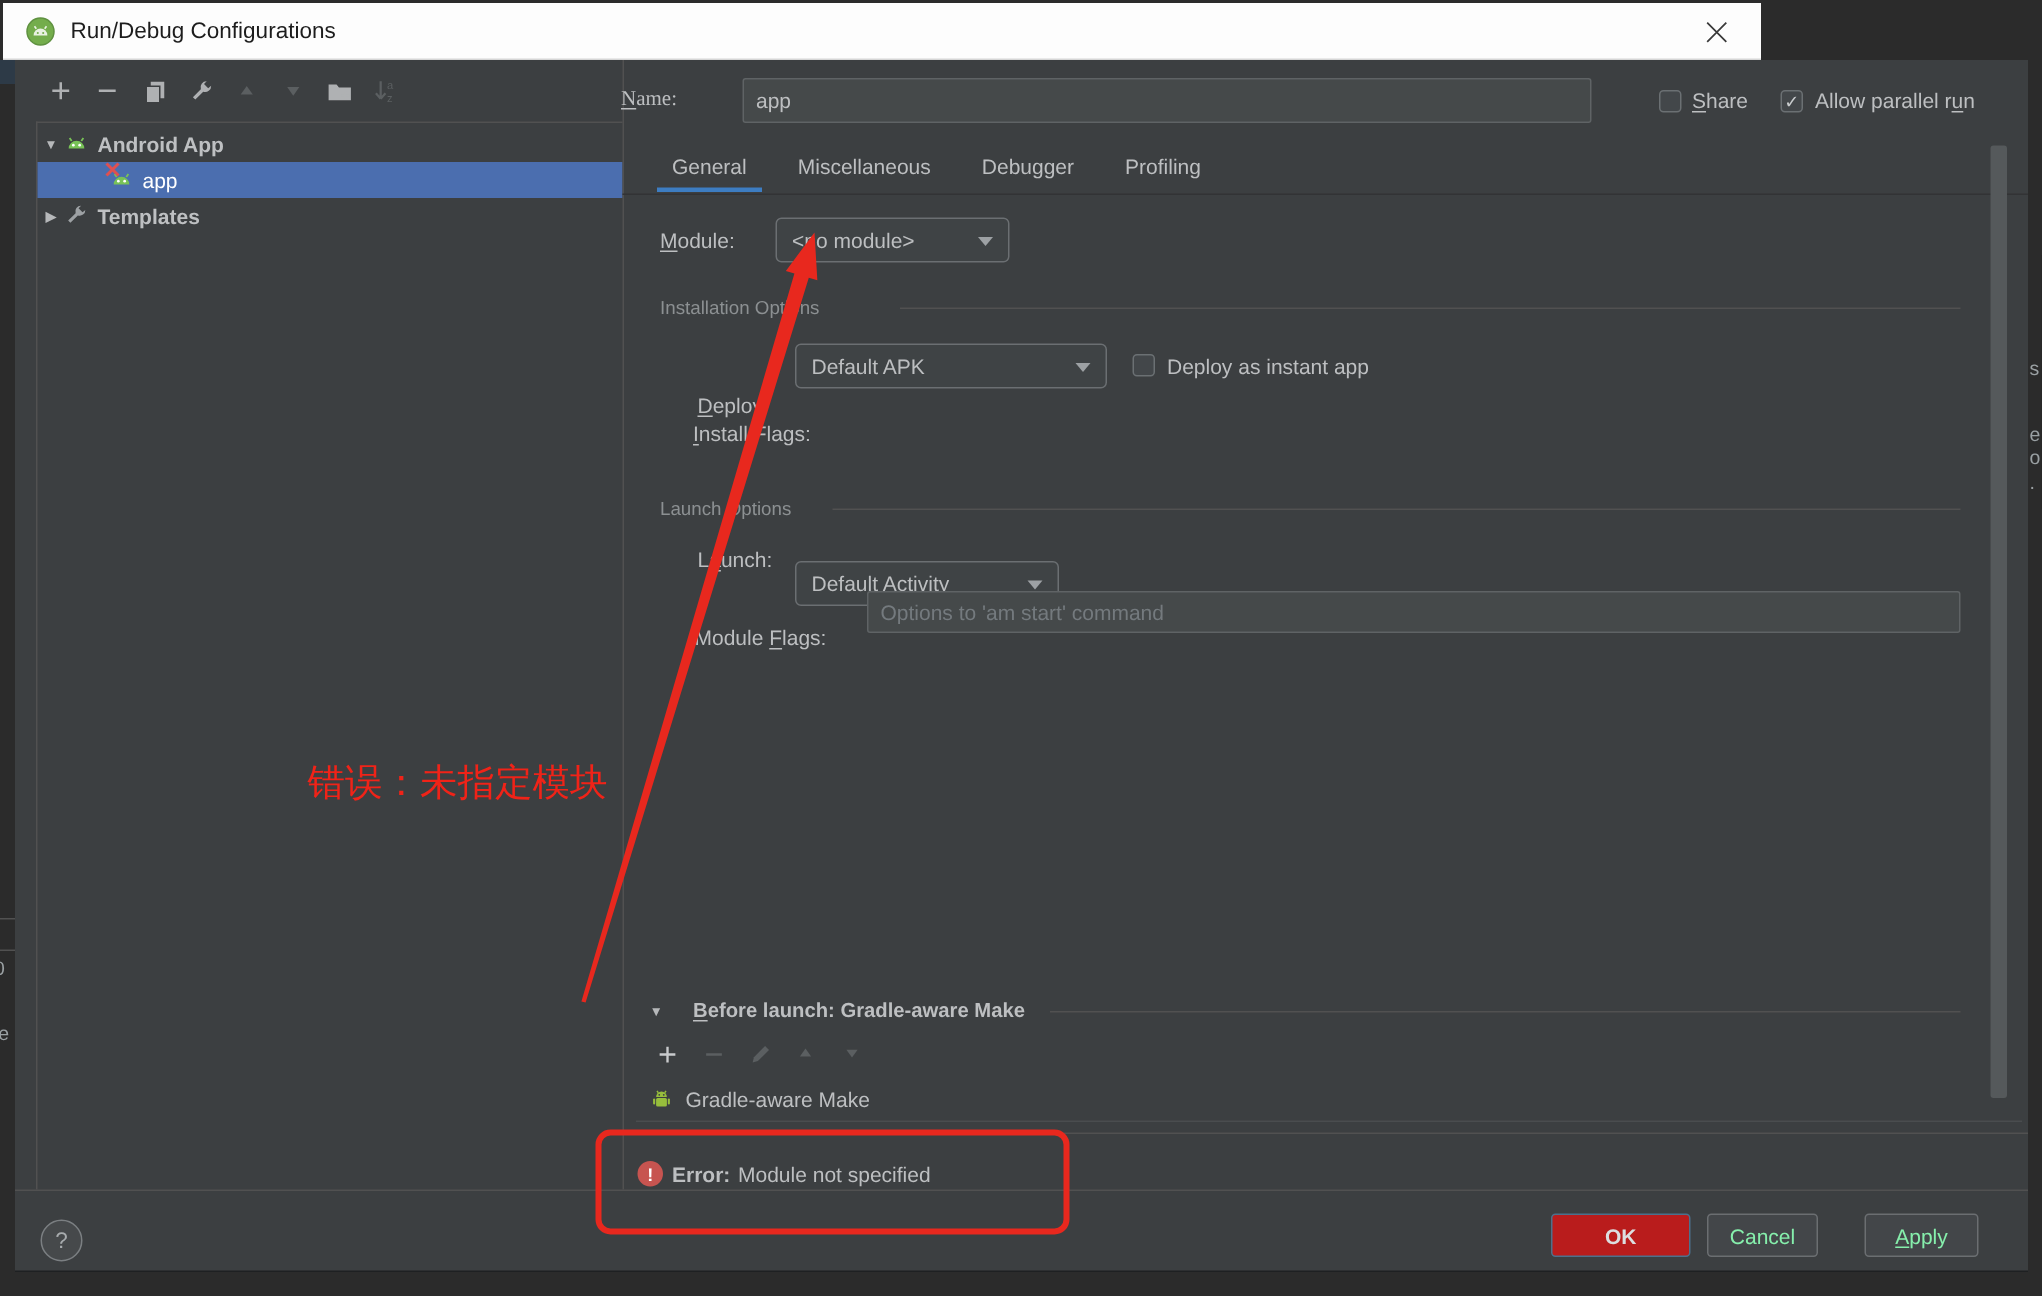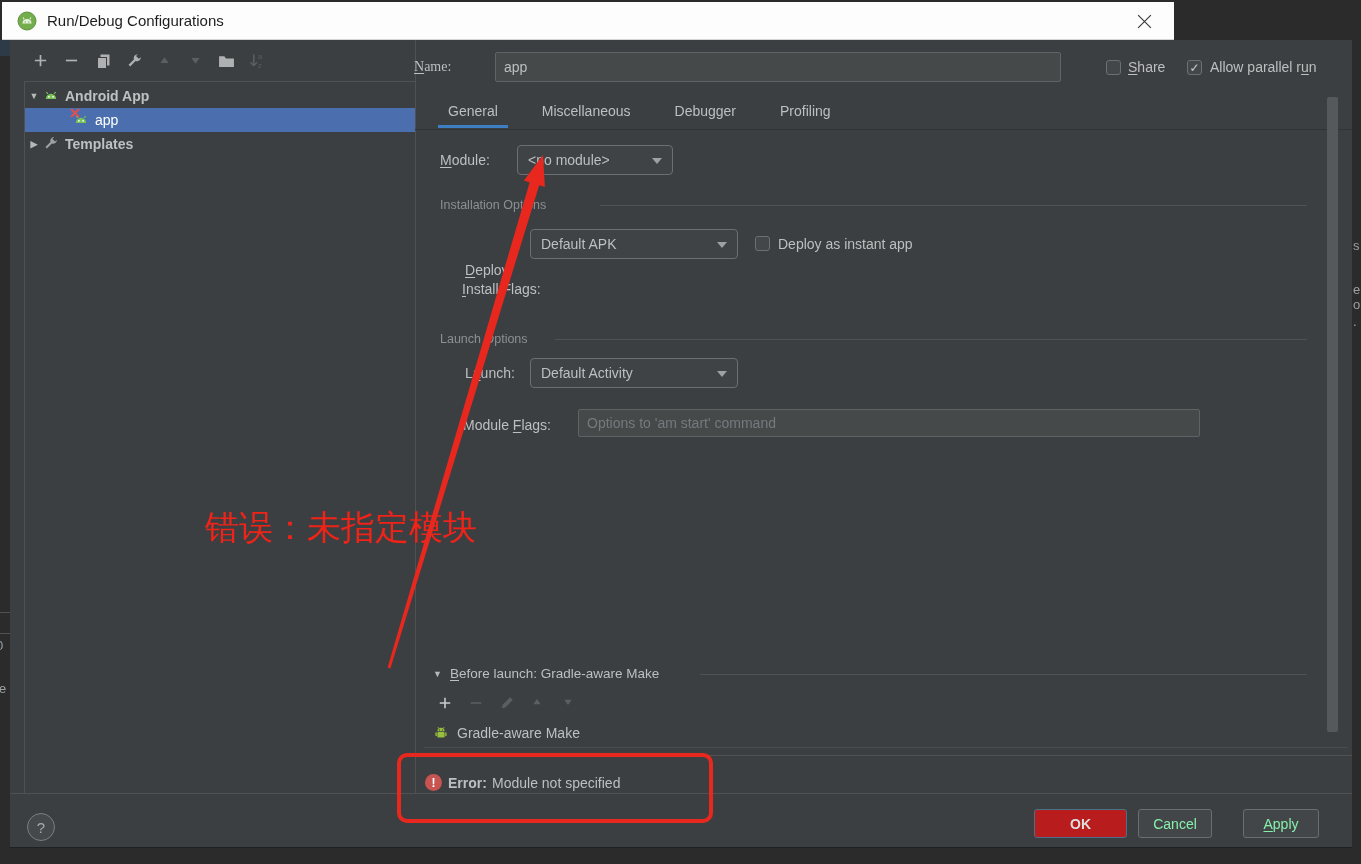--- a/index.html
+++ b/index.html
@@ -45,21 +45,21 @@
   .lbl { position:absolute; font-size:14px; color:#bdbfc1; white-space:nowrap; }
   .mn { text-decoration:underline; text-underline-offset:2px; }
   .txt-input {
     position:absolute; background:#45494a; border:1px solid #5f6365; border-radius:2px;
     color:#bdbfc1; font-size:14px; font-family:"Liberation Sans",sans-serif; padding:0 8px; height:28px; outline:none;
   }
   .txt-input::placeholder { color:#747a7e; opacity:1; }
   .checkbox { position:absolute; width:15px; height:15px; border:1.5px solid #6b7073; border-radius:3px;
     background:#43474a; display:flex; align-items:center; justify-content:center; }
   .checkbox.checked::after { content:"\2713"; color:#c9ccce; font-size:12px; line-height:1; }
-  .tabs { position:absolute; left:428px; top:57px; display:flex; gap:24px; }
+  .tabs { position:absolute; left:428px; top:57px; display:flex; gap:14px; }
   .tab { padding:6px 10px 9px 10px; font-size:14px; color:#bdbfc1; position:relative; }
   .tab.active::after { content:""; position:absolute; left:0; right:0; bottom:0; height:3px; background:#3d7dc2; }
   .combo { position:absolute; height:30px; background:#3f4345; border:1px solid #6b6f72; border-radius:4px;
     display:flex; align-items:center; font-size:14px; color:#bdbfc1; padding:0 10px; }
   .combo .arrow { position:absolute; right:10px; top:12px; width:0; height:0;
     border-left:5px solid transparent; border-right:5px solid transparent; border-top:6px solid #9da1a4; }
   .sec-title { position:absolute; font-size:12.5px; color:#8c9092; white-space:nowrap; }
   
   .bl-icons { position:absolute; display:flex; gap:16px; align-items:center; }
   .bl-icons .ic { width:15px; height:15px; color:#c9cbcd; }
@@ -68,21 +68,21 @@
   .err-badge { position:absolute; width:17px; height:17px; border-radius:50%; background:#c75450;
     color:#fff; font-weight:bold; font-size:12px; display:flex; align-items:center; justify-content:center; }
   
   .btn { position:absolute; height:29px; border-radius:3px; font-size:14px; color:#86efac;
     background:#434649; border:1px solid #6b6e71; display:flex; align-items:center; justify-content:center; }
   .btn.primary { background:#b91c1c; border-color:#4c708c; color:#dcdee0; font-weight:bold; }
   .help-circle { position:absolute; width:28px; height:28px; border-radius:50%; background:#46494b;
     border:1.5px solid #7b7f82; color:#a8acae; font-size:15px; display:flex; align-items:center; justify-content:center; }
   .scroll-thumb { position:absolute; left:1317px; top:57px; width:11px; height:635px; background:#55595b; border-radius:2px; }
   
-  .cn-note { position:absolute; left:205px; top:505px; font-size:34px; color:#f02318; white-space:nowrap;
+  .cn-note { position:absolute; left:205px; top:505px; font-size:25px; color:#f02318; white-space:nowrap;
     font-family:"Liberation Sans",sans-serif; }
   .red-box { position:absolute; left:397px; top:753px; width:316px; height:70px;
     border:4px solid #e8281e; border-radius:10px; }
   .frag { position:absolute; font-size:13px; color:#9aa0a3; white-space:nowrap; }
 </style>
 </head>
 <body>
 
 <div class="screen">
 
@@ -235,30 +235,30 @@
     </div>
     <div class="checkbox" style="left:745px; top:196px;"></div>
     <span class="lbl" style="left:768px; top:196px;">Deploy as instant app</span>
 
     <span class="lbl" style="left:452px; top:241px;"><span></span><span class="mn">I</span><span>nstall Flags:</span></span>
 
     <span class="sec-title" style="left:430px; top:292px;">Launch Options</span>
     <div class="hline" style="left:545px; top:299px; width:752px;"></div>
 
     <span class="lbl" style="left:455px; top:325px;"><span>L</span><span class="mn">a</span><span>unch:</span></span>
-    <div class="combo" style="left:520px; top:318px; width:208px;">
+    <div class="combo" style="left:520px; top:334px; width:176px;">
       <span>Default Activity</span>
         <span class="arrow"></span>
     </div>
 
     <span class="lbl" style="left:453px; top:377px;"><span>Module </span><span class="mn">F</span><span>lags:</span></span>
-    <input class="txt-input" style="left: 568px; top: 369px; width: 622px;" readonly="" placeholder="Options to 'am start' command">
+    <input class="txt-input" style="left: 568px; top: 354px; width: 729px;" readonly="" placeholder="Options to 'am start' command">
 
     <span style="position:absolute; left:423px; top:629px; font-size:9px; color:#b6b8ba;">▼</span>
-    <span class="lbl" style="left:440px; top:626px; font-size:13.5px;"><span></span><span class="mn">B</span><span>efore launch: Gradle-aware Make</span></span>
+    <span class="lbl" style="left:452px; top:626px; font-size:13.5px;font-weight:bold;"><span></span><span class="mn">B</span><span>efore launch: Gradle-aware Make</span></span>
     <div class="hline" style="left:690px; top:634px; width:607px;"></div>
 
     <div class="bl-icons" style="left:428px; top:656px;">
       <span class="ic">
           <svg width="14" height="14" viewBox="0 0 16 16">
             <path d="M8 2v12M2 8h12" stroke="currentColor" stroke-width="1.8"></path>
           </svg>
         </span>
       <span class="ic dis">
           <svg width="14" height="14" viewBox="0 0 16 16">

